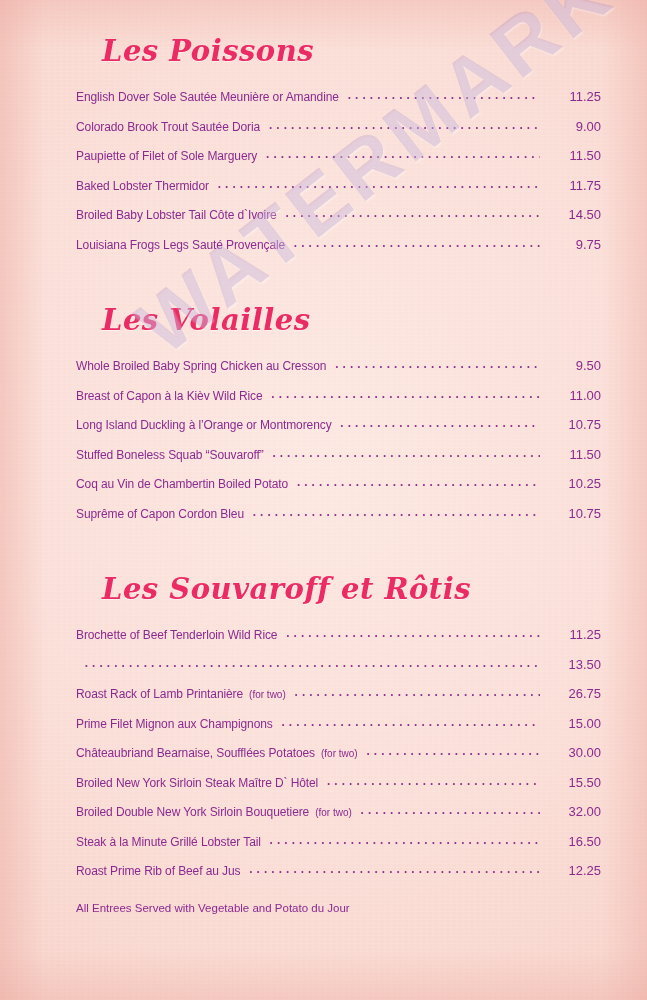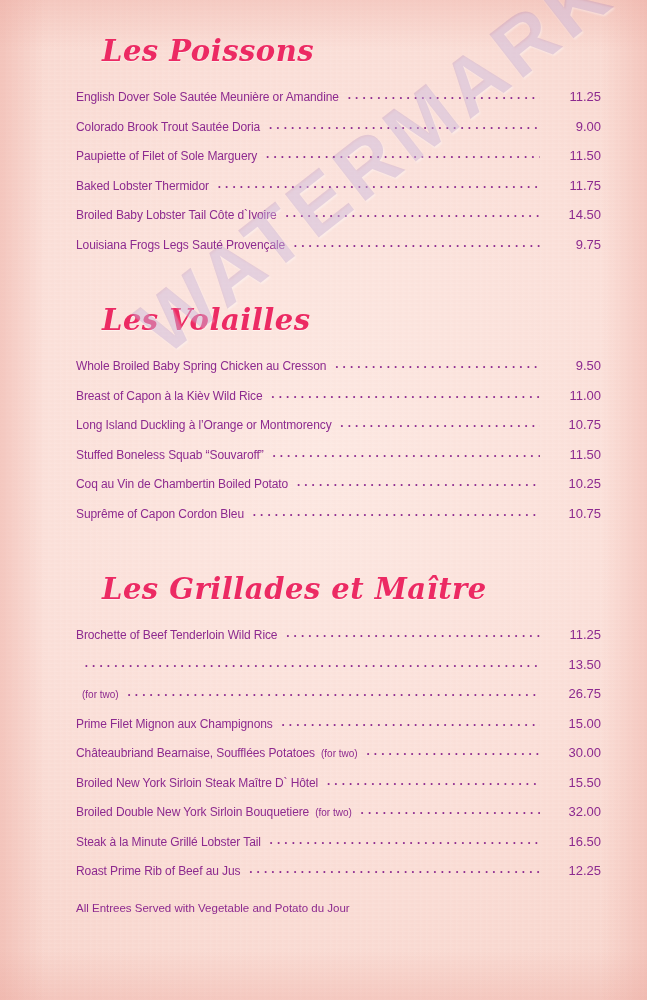--- a/index.html
+++ b/index.html
@@ -212,32 +212,33 @@
       </div>
       <div class="row">
         <span class="name">Suprême of Capon Cordon Bleu</span>
         <span class="dots"></span>
         <span class="price">10.75</span>
       </div>
     </div>
   </div>
 
   <div class="section">
-    <div class="section-title">Les Grillades et Maître</div>
+    <div class="section-title">Les Souvaroff et Rôtis</div>
     <div class="items">
       <div class="row">
         <span class="name">Brochette of Beef Tenderloin Wild Rice</span>
         <span class="dots"></span>
         <span class="price">11.25</span>
       </div>
       <div class="row">
         <span class="dots"></span>
         <span class="price">13.50</span>
       </div>
       <div class="row">
+        <span class="name">Roast Rack of Lamb Printanière</span>
         <span class="forwho">(for two)</span>
         <span class="dots"></span>
         <span class="price">26.75</span>
       </div>
       <div class="row">
         <span class="name">Prime Filet Mignon aux Champignons</span>
         <span class="dots"></span>
         <span class="price">15.00</span>
       </div>
       <div class="row">

